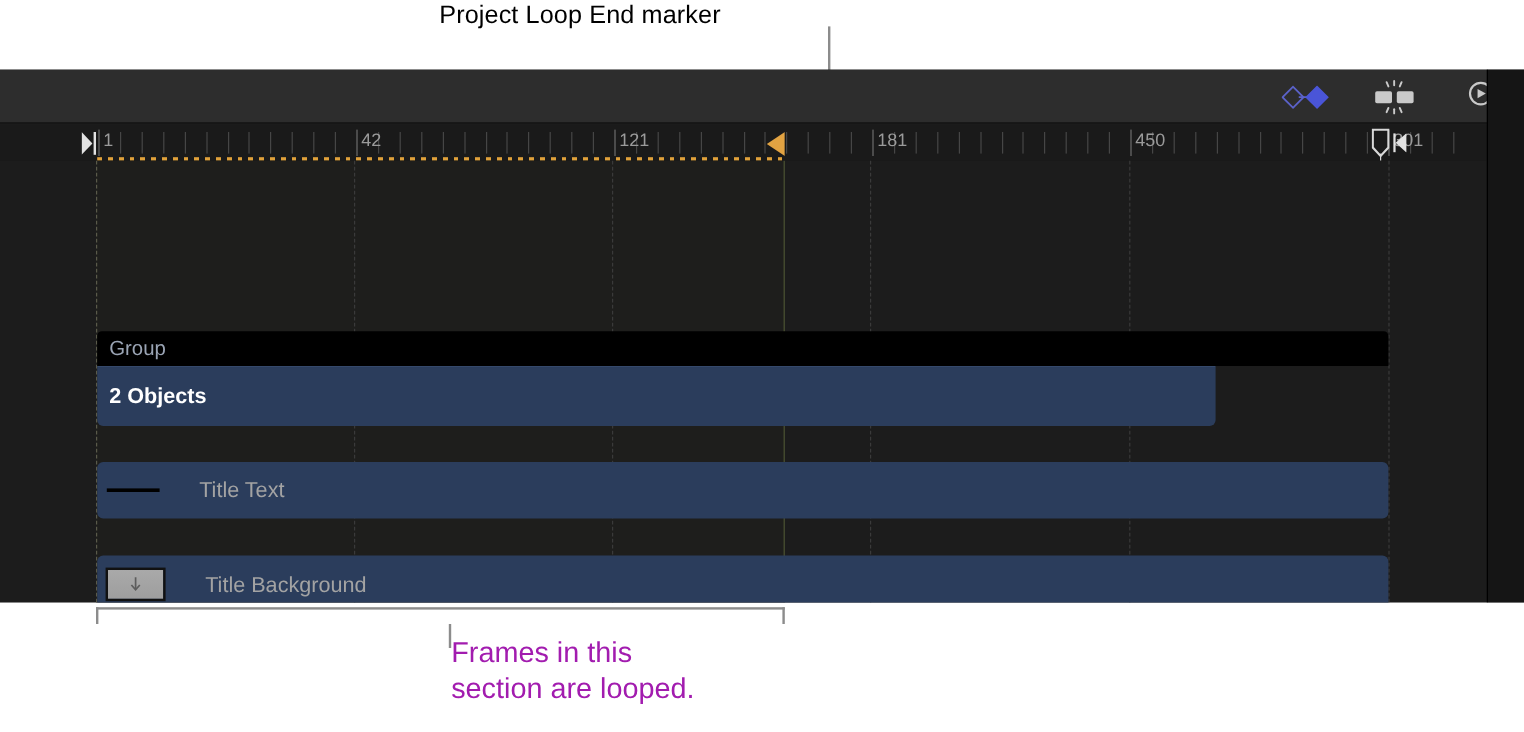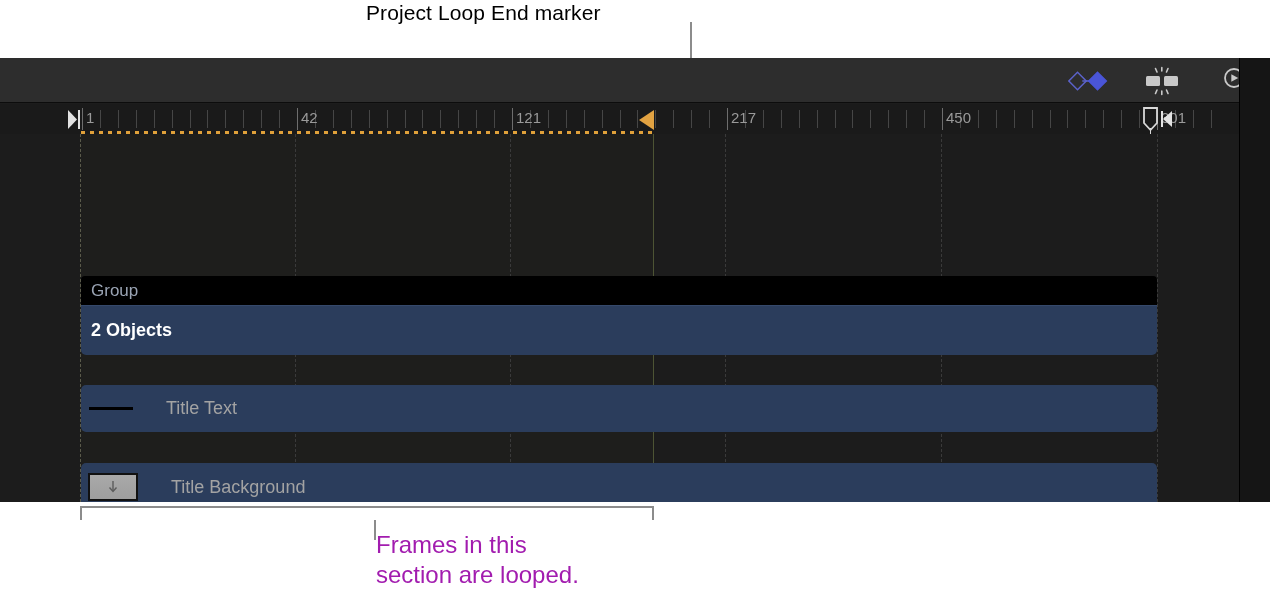--- a/index.html
+++ b/index.html
@@ -256,21 +256,21 @@
           <div class="tick" style="left: 1103px;"></div>
           <div class="tick" style="left: 1121px;"></div>
           <div class="tick" style="left: 1139px;"></div>
           <div class="tick major" style="left: 1157px;"></div>
           <div class="tick" style="left: 1175px;"></div>
           <div class="tick" style="left: 1193px;"></div>
           <div class="tick" style="left: 1211px;"></div>
           <div class="tick-label" style="left: 86px;">1</div>
           <div class="tick-label" style="left: 301px;">42</div>
           <div class="tick-label" style="left: 516px;">121</div>
-          <div class="tick-label" style="left: 731px;">217</div>
+          <div class="tick-label" style="left: 731px;">181</div>
           <div class="tick-label" style="left: 946px;">450</div>
           <div class="tick-label" style="left: 1161px;">301</div>
         </div>
 
       <div class="loop-start">
         <svg width="13" height="21" viewBox="0 0 13 21">
           <path d="M0 1 L9 10.5 L0 20 Z" fill="#e2e2e2"></path>
           <rect x="10" y="1" width="2" height="19" fill="#e2e2e2"></rect>
         </svg>
       </div>
@@ -302,21 +302,21 @@
       <div class="gridline" style="left:295px"></div>
       <div class="gridline" style="left:510px"></div>
       <div class="gridline" style="left:725px"></div>
       <div class="gridline" style="left:941px"></div>
       <div class="gridline" style="left:1157px"></div>
 
       <div class="bar bar-group" style="left:81px; top:142px; width:1076px; height:29px;">
         <span class="bar-label">Group</span>
       </div>
 
-      <div class="bar bar-objects" style="left:81px; top:171px; width:1076px; height:50px;">
+      <div class="bar bar-objects" style="left:81px; top:171px; width:932px; height:50px;">
         <span class="bar-label">2 Objects</span>
       </div>
 
       <div class="bar bar-layer" style="left:81px; top:251px; width:1076px; height:47px;">
         <span class="icon-line"></span>
         <span class="bar-label">Title Text</span>
       </div>
 
       <div class="bar bar-layer" style="left:81px; top:329px; width:1076px; height:48px;">
         <span class="icon-thumb">

